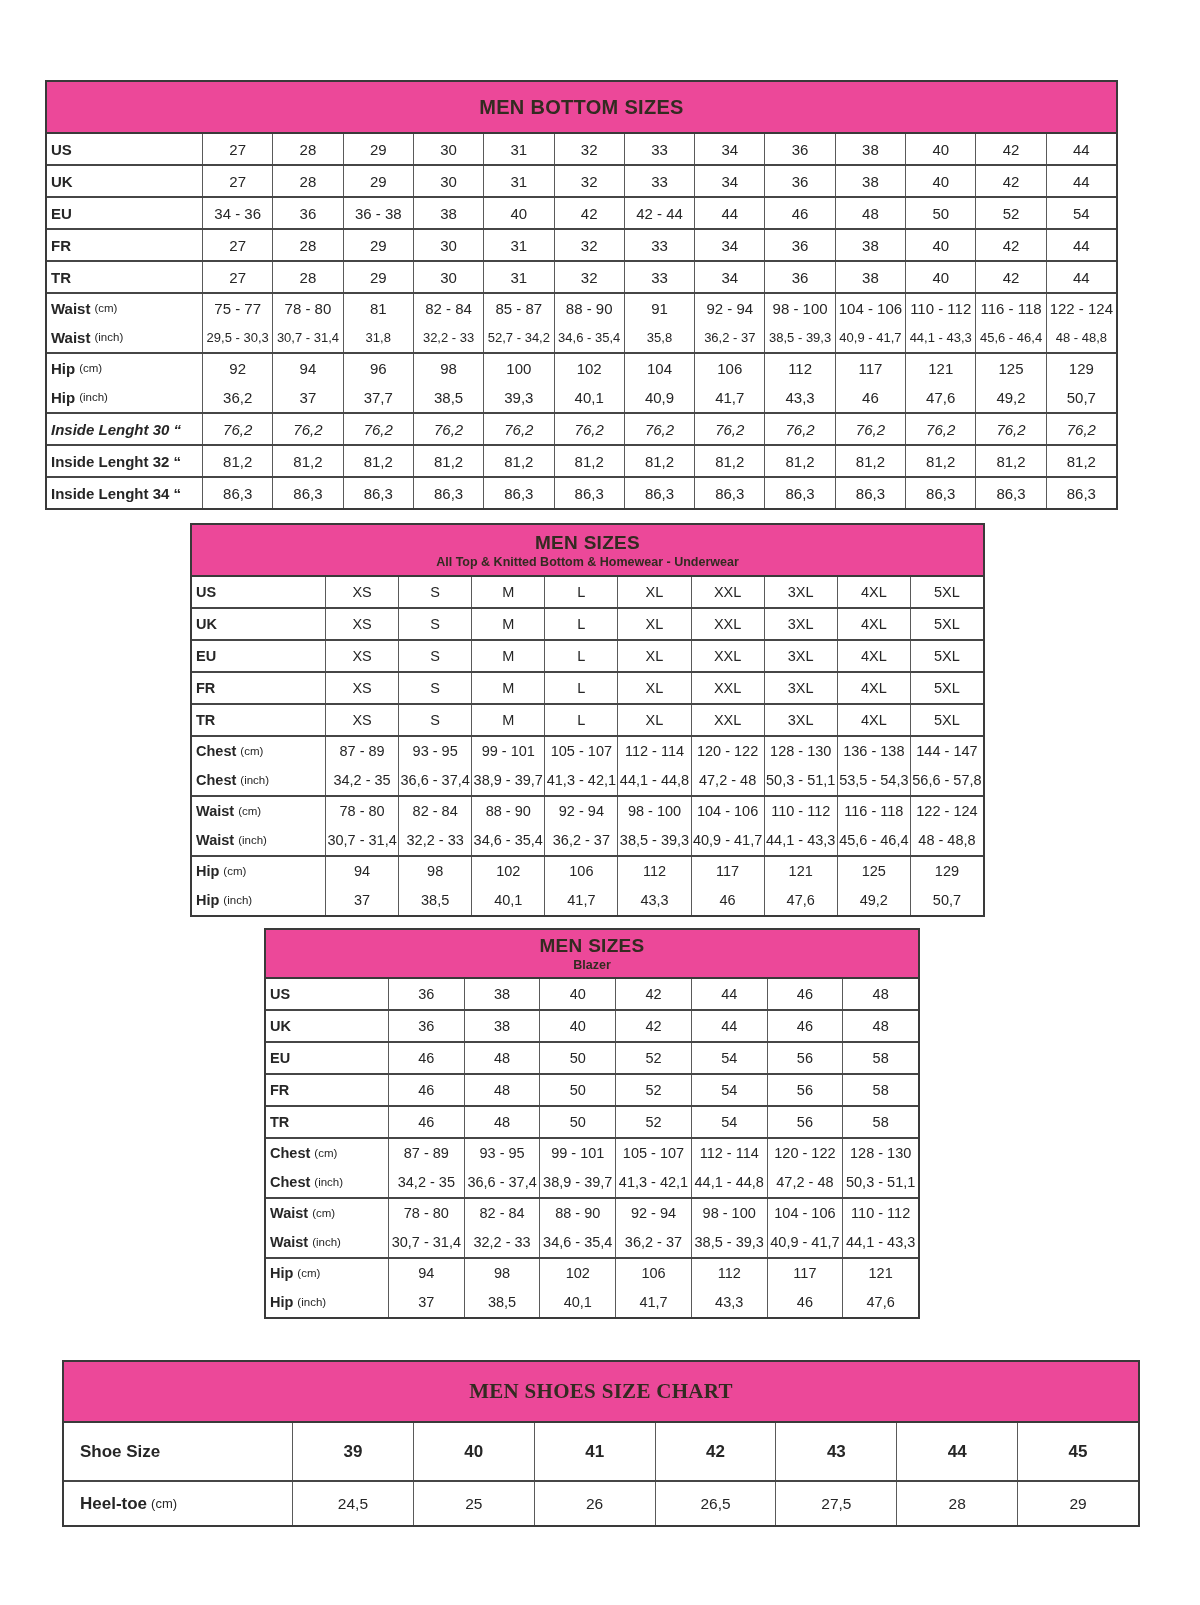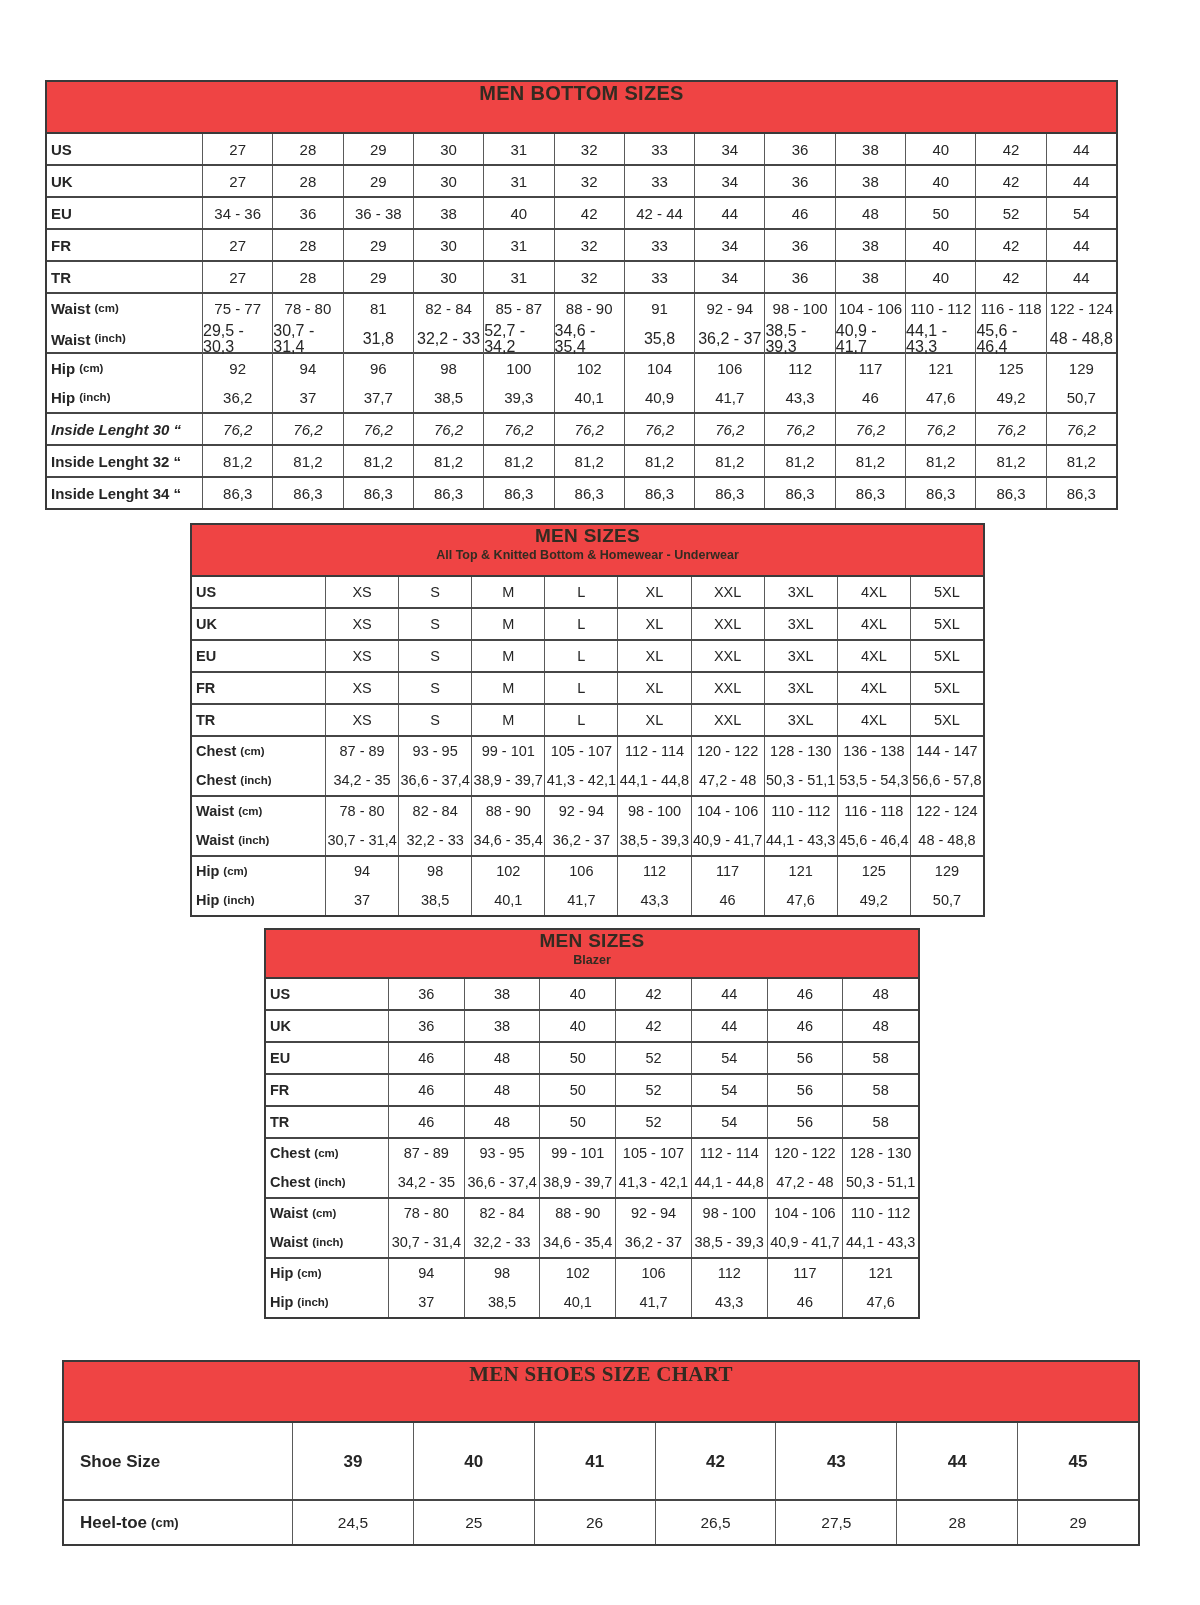--- a/index.html
+++ b/index.html
@@ -4,55 +4,55 @@
 <style>
   html,body{margin:0;padding:0;}
   body{
     width:1200px;height:1605px;position:relative;background:#ffffff;
     font-family:"Liberation Sans", sans-serif;color:#262626;
   }
   .size-table{
     position:absolute;background:#fff;border:2.5px solid #3a3a3a;box-sizing:border-box;
   }
   .thead{
-    background:#ef4444;border-bottom:2.5px solid #3a3a3a;
-    display:flex;flex-direction:column;align-items:center;
+    background:#ec4899;border-bottom:2.5px solid #3a3a3a;
+    display:flex;flex-direction:column;align-items:center;justify-content:center;
   }
   .title{font-weight:bold;color:#332b21;letter-spacing:.3px;}
   .subtitle{font-weight:bold;color:#332b21;font-size:12.5px;margin-top:1px;}
   .section{border-bottom:2px solid #464646;}
   .section:last-child{border-bottom:none;}
   .row{display:grid;align-items:stretch;}
   .cell{
     display:flex;align-items:center;justify-content:center;
     box-sizing:border-box;font-size:15px;line-height:1;
   }
   .cell.label{justify-content:flex-start;padding-left:4px;font-weight:bold;}
   .cell.value{border-left:1.5px solid #5a5a5a;}
-  .unit{font-size:11.5px;font-weight:bold;margin-left:4px;}
-  .row.small .cell.value{font-size:16px;}
+  .unit{font-size:11.5px;font-weight:normal;margin-left:4px;}
+  .row.small .cell.value{font-size:13px;}
   .row.boldvals .cell.value{font-weight:bold;}
 
   #t0{left:45px;top:80px;width:1073px;}
   #t0 .thead{height:50px;} #t0 .title{font-size:20px;}
   #t0 .row{height:30px;} #t0 .section.multi .row{height:29px;}
 
   #t1{left:190px;top:523px;width:795px;}
   #t1 .thead{height:50px;} #t1 .title{font-size:19px;}
   #t1 .row{height:30px;} #t1 .section.multi .row{height:29px;}
   #t1 .cell{font-size:14.5px;}
 
   #t2{left:264px;top:928px;width:656px;}
   #t2 .thead{height:47px;} #t2 .title{font-size:19px;}
   #t2 .row{height:30px;} #t2 .section.multi .row{height:29px;}
   #t2 .cell{font-size:14.5px;}
 
   #t3{left:62px;top:1360px;width:1078px;}
   #t3 .thead{height:59px;font-family:Liberation Serif, serif;} #t3 .title{font-size:21px;}
-  #t3 .section:nth-child(1) .row{height:76px;}
+  #t3 .section:nth-child(1) .row{height:57px;}
   #t3 .section:nth-child(2) .row{height:43px;}
   #t3 .cell{font-size:17px;}
   #t3 .cell.label{padding-left:16px;}
   #t3 .unit{font-size:13px;}
   #t3 .section:nth-child(2) .cell.value{font-size:15.5px;font-weight:normal;}
 </style>
 </head>
 <body>
 
 <section class="size-table" id="t0">

